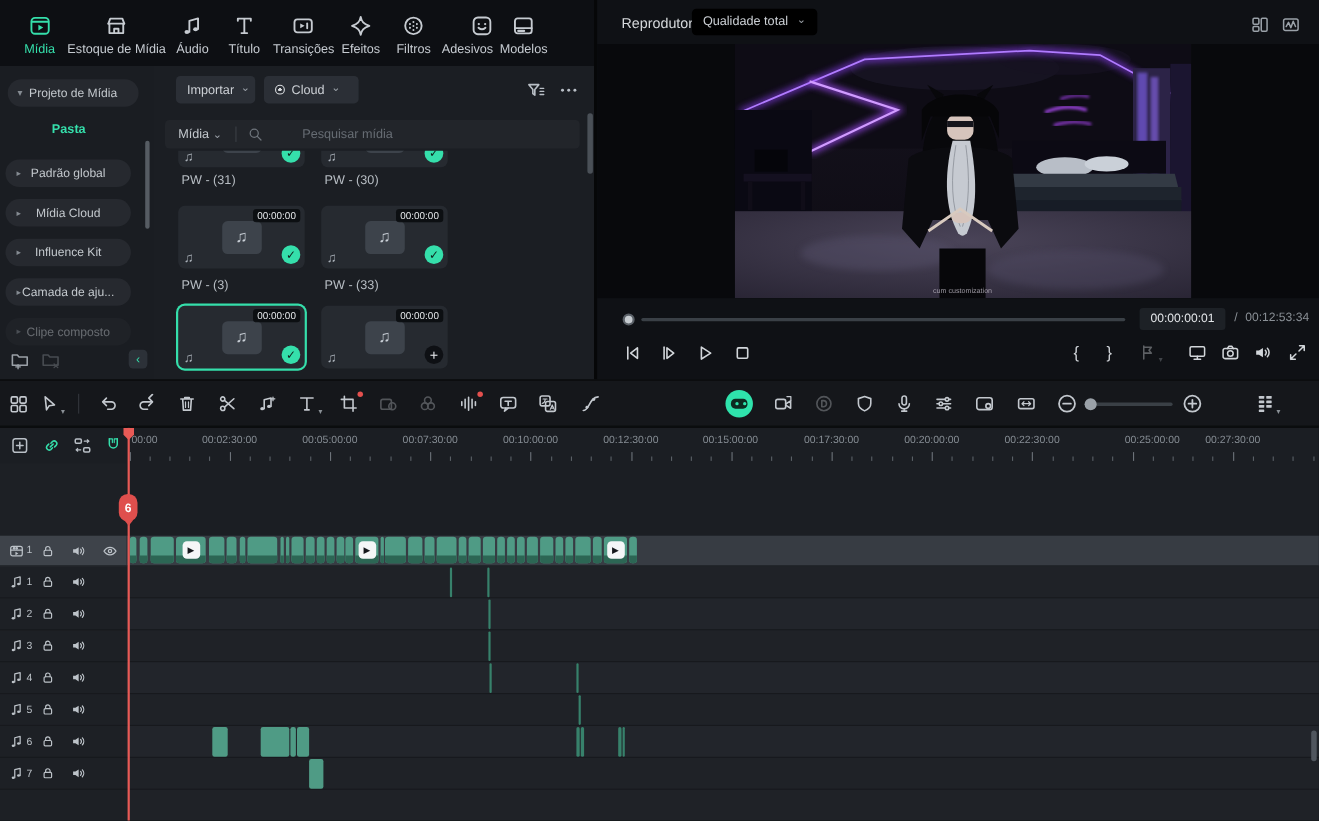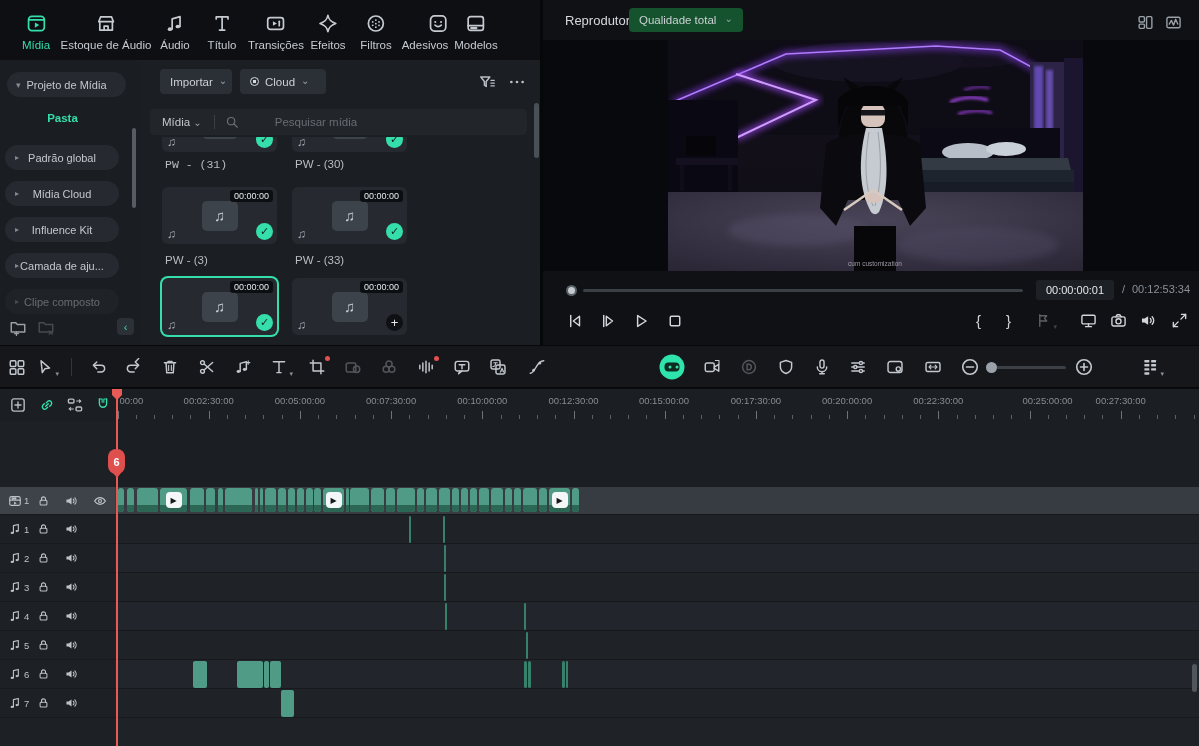--- a/index.html
+++ b/index.html
@@ -51,21 +51,21 @@
   .mini{position:absolute;left:5px;bottom:3px;color:#a9b0b8;font-size:12px;}
   .chk{position:absolute;right:4px;bottom:4px;width:17px;height:17px;border-radius:50%;background:#35dfab;
        color:#0f231c;font-size:11px;font-weight:bold;display:flex;align-items:center;justify-content:center;}
   .chk.plus{background:rgba(10,12,15,.85);color:#e8eaee;font-weight:normal;font-size:13px;}
   .card-label{position:absolute;color:#b7bdc3;font-size:11.5px;white-space:nowrap;}
   #media-scroll{position:absolute;left:394px;top:43px;width:5px;height:55px;background:#4a5057;border-radius:3px;}
   #seam1{position:absolute;left:540px;top:0;width:3px;height:345px;background:#060708;}
   
   #player{position:absolute;left:543px;top:0;width:656px;height:345px;background:#0f1115;}
   #player-title{position:absolute;left:22px;top:13px;font-size:13px;color:#d6d9dc;}
-  #quality-dd{position:absolute;left:86px;top:8px;height:24px;background:#14532d;border-radius:4px;display:flex;
+  #quality-dd{position:absolute;left:86px;top:8px;height:24px;background:#000000;border-radius:4px;display:flex;
        align-items:center;gap:8px;padding:0 10px;font-size:11.5px;color:#ccd0d5;cursor:pointer;}
   .ph-ic{position:absolute;top:14px;color:#9aa1a8;cursor:pointer;}
   #stage{position:absolute;left:0;top:40px;width:656px;height:231px;background:#08090c;}
   #scene{position:absolute;left:125px;top:0;width:415px;height:231px;}
   
   #seek-handle{position:absolute;left:23px;top:285px;width:11px;height:11px;border-radius:50%;background:#c6cbd0;
        border:2px solid #5a6067;box-sizing:border-box;cursor:pointer;}
   #seek-track{position:absolute;left:40px;top:289px;width:440px;height:3px;background:#3a4046;border-radius:2px;cursor:pointer;}
   #tc-box{position:absolute;left:493px;top:280px;width:78px;height:20px;background:#1d2126;border-radius:3px;
        color:#e4e7ea;font-size:11px;display:flex;align-items:center;justify-content:center;}
@@ -141,21 +141,21 @@
       </div>
       <div class="tab" style="left: 106px;">
         <div class="ticon">
           <svg width="21" height="21" viewBox="0 0 16 16" fill="none" stroke="currentColor" stroke-width="1.3" stroke-linecap="round" stroke-linejoin="round">
             <path d="M2.5 6.5L3.8 3h8.4l1.3 3.5"></path>
             <path d="M3.2 6.5V13h9.6V6.5"></path>
             <path d="M2.5 6.5h11"></path>
             <path d="M6.5 13v-3h3v3"></path>
           </svg>
         </div>
-        <div class="tlabel">Estoque de Áudio</div>
+        <div class="tlabel">Estoque de Mídia</div>
       </div>
       <div class="tab" style="left: 175px;">
         <div class="ticon">
           <svg width="21" height="21" viewBox="0 0 16 16" fill="none" stroke="currentColor" stroke-width="1.3" stroke-linecap="round" stroke-linejoin="round">
             <path d="M6 12.2V4.5l6-1.7v7.4"></path>
             <ellipse cx="4.3" cy="12.3" rx="1.7" ry="1.4" fill="currentColor" stroke="none"></ellipse>
             <ellipse cx="10.3" cy="10.3" rx="1.7" ry="1.4" fill="currentColor" stroke="none"></ellipse>
           </svg>
         </div>
         <div class="tlabel">Áudio</div>
@@ -303,21 +303,21 @@
           </svg>
         </span>
       <span id="searchph">Pesquisar mídia</span>
     </div>
     <div id="mediagrid">
         <div class="card" style="left: 22px; top: -42px;">
           <div class="csq">♫</div>
           <div class="mini">♫</div>
           <div class="chk">✓</div>
         </div>
-        <div class="card-label" style="left: 25px; top: 21px; font-family: Liberation Mono, monospace;">PW -  (31)</div>
+        <div class="card-label" style="left: 25px; top: 21px;">PW -  (31)</div>
         <div class="card" style="left: 152px; top: -42px;">
           <div class="csq">♫</div>
           <div class="mini">♫</div>
           <div class="chk">✓</div>
         </div>
         <div class="card-label" style="left: 155px; top: 21px;">PW -  (30)</div>
         <div class="card" style="left: 22px; top: 50px;">
           <div class="csq">♫</div>
           <div class="dur">00:00:00</div>
           <div class="mini">♫</div>

